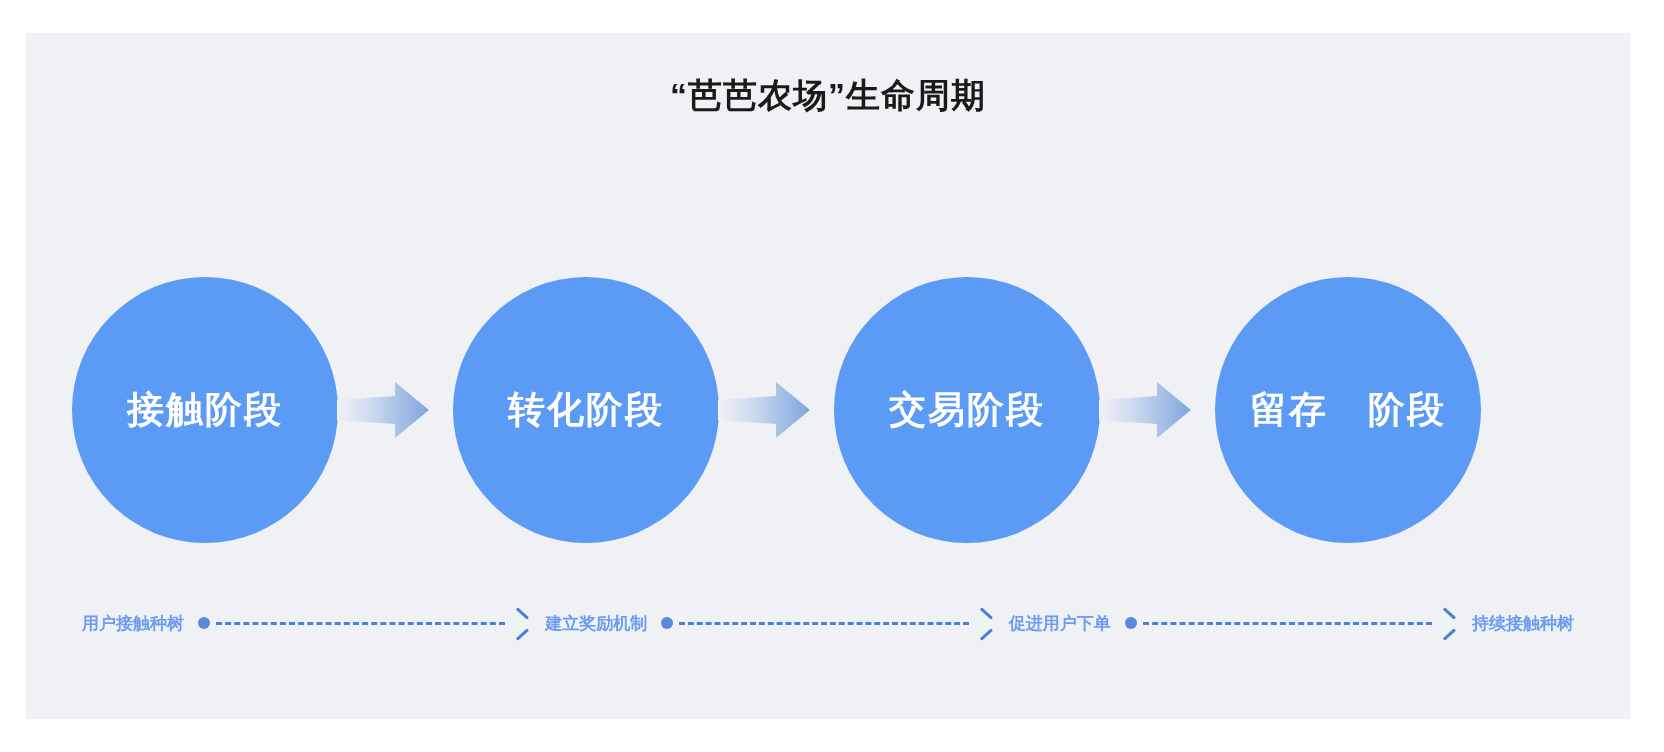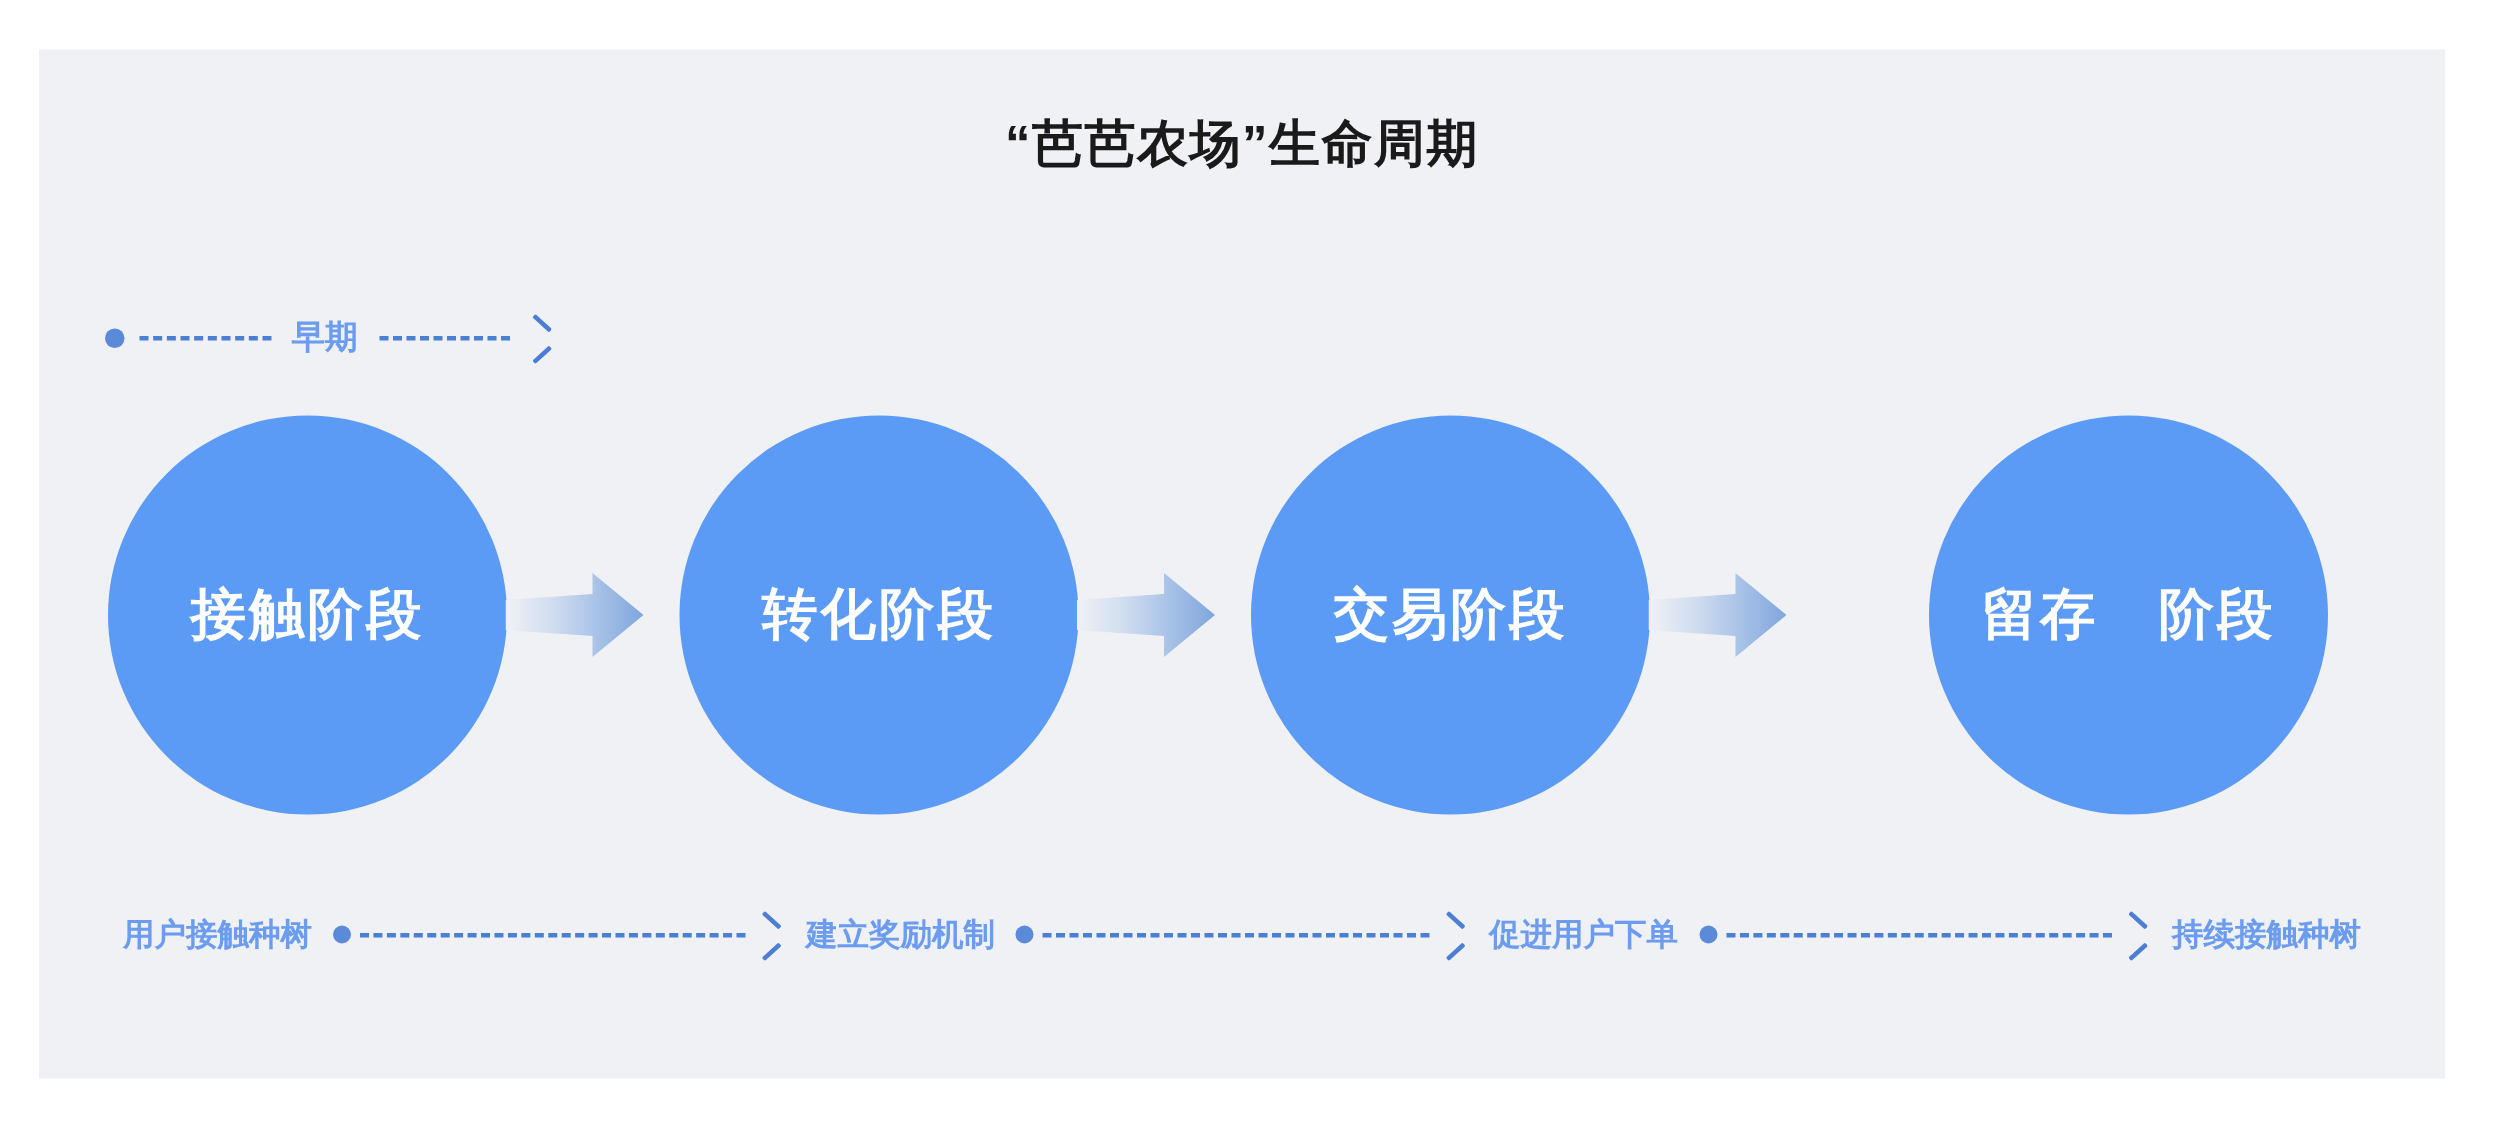--- a/index.html
+++ b/index.html
@@ -120,21 +120,21 @@
     color: #ffffff;
     font-size: 37px;
     font-weight: 700;
     letter-spacing: 2px;
     line-height: 1.35;
   }
   .stage-circle span { display: block; }
   .c0 { left: 46px; }
   .c1 { left: 427px; text-align: center; }
   .c2 { left: 808px; }
-  .c3 { left: 1260px; gap: 40px; }
+  .c3 { left: 1189px; gap: 40px; }
 
   
   .big-arrow {
     position: absolute;
     top: 105px;
     width: 92px;
     height: 56px;
   }
   .a0 { left: 311px; }
   .a1 { left: 692px; }
@@ -147,21 +147,21 @@
     top: 560px;
     width: 100%;
     height: 60px;
     display: flex;
     align-items: center;
     padding: 0 56px;
     box-sizing: border-box;
   }
   .action-label {
     flex: 0 0 auto;
-    font-size: 21px;
+    font-size: 17px;
     font-weight: 700;
     color: #6b9cf0;
     white-space: nowrap;
     line-height: 1;
   }
   .action-conn {
     flex: 1 1 auto;
     display: flex;
     align-items: center;
     margin: 0 14px;
@@ -172,27 +172,20 @@
 </style>
 </head>
 <body>
 
 <div class="card">
 
   <div class="title">“芭芭农场”生命周期</div>
 
   <div class="phase-row">
 
-    <div class="phase phase-early">
-      <span class="phase-dot"></span>
-      <span class="dash-seg"></span>
-      <span class="phase-label">早期</span>
-      <span class="dash-seg"></span>
-      <span class="arrow-head"></span>
-    </div>
 
 
   </div>
 
   <div class="stage-row">
 
     <div class="stage-circle c0">
       <span>接触</span>
       <span>阶段</span>
     </div>

